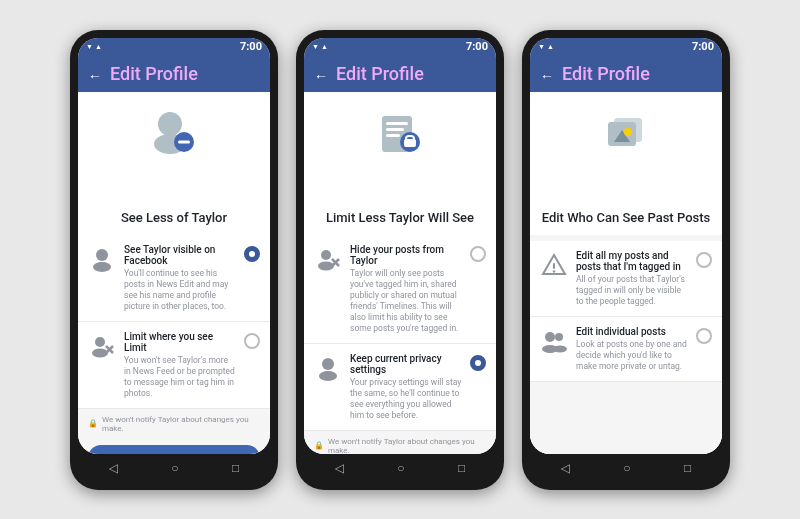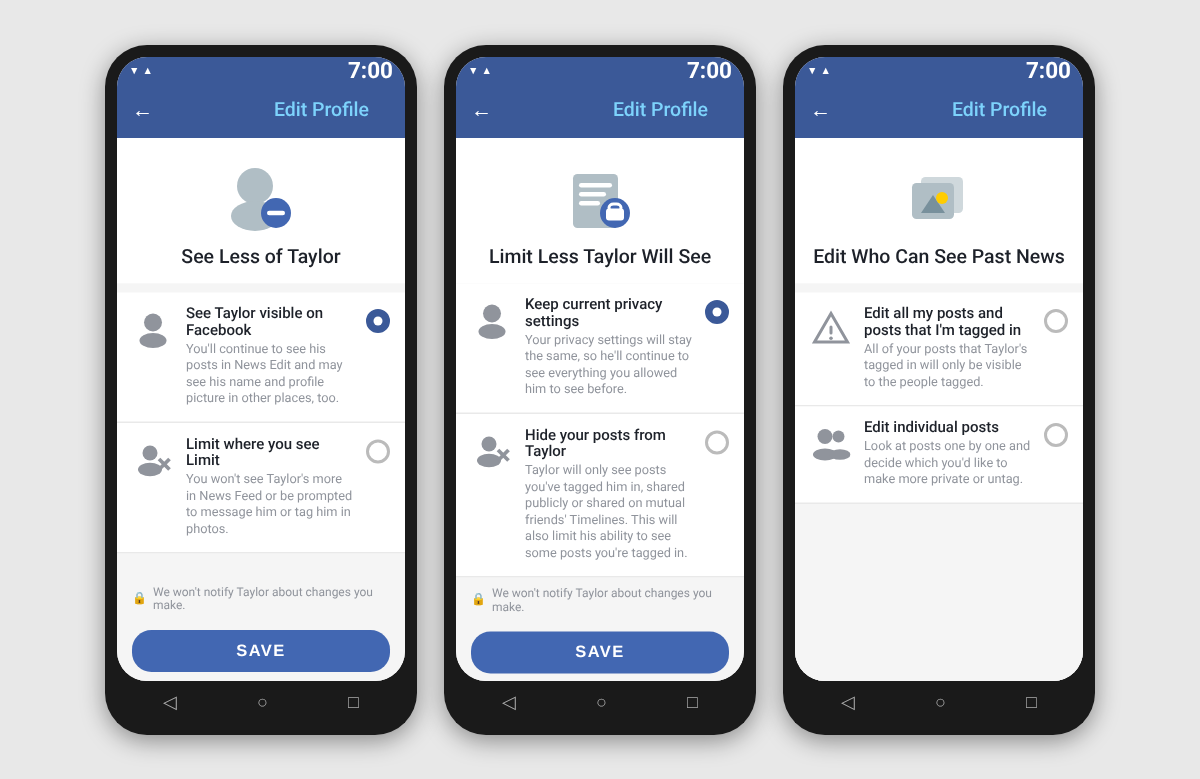--- a/index.html
+++ b/index.html
@@ -42,21 +42,21 @@
     .status-bar {
       background: #3b5998;
       display: flex;
       justify-content: space-between;
       align-items: center;
       padding: 3px 8px;
       height: 18px;
     }
     .status-time {
       color: white;
-      font-size: 15px;
+      font-size: 11px;
       font-weight: bold;
     }
     .status-icons {
       color: white;
       font-size: 7px;
       display: flex;
       align-items: center;
       gap: 2px;
     }
     .app-bar {
@@ -66,25 +66,25 @@
       padding: 0 10px;
       height: 36px;
       gap: 8px;
     }
     .app-bar-back {
       color: white;
       font-size: 14px;
       cursor: pointer;
     }
     .app-bar-title {
-      color: #7dd3fc;
-      font-size: 13px;
+      color: #f0abfc;
+      font-size: 18px;
       font-weight: 500;
       flex: 1;
-      text-align: right;
+      text-align: left;
       margin-right: 14px;
     }
     .screen-content {
       flex: 1;
       background: #f5f5f5;
       overflow: hidden;
       display: flex;
       flex-direction: column;
     }
     .hero-section {
@@ -99,20 +99,21 @@
       height: 52px;
       position: relative;
       margin-bottom: 6px;
     }
     .hero-title {
       font-size: 13px;
       font-weight: 500;
       color: #1d2129;
       text-align: center;
       margin-bottom: 2px;
+      margin-top: 46px;
     }
     .option-list {
       flex: 1;
       background: #f5f5f5;
       padding: 0;
     }
     .option-item {
       display: flex;
       align-items: flex-start;
       padding: 9px 10px;
@@ -316,44 +317,44 @@
               <rect x="32" y="30" width="8" height="5" rx="3" fill="none" stroke="white" stroke-width="2"></rect>
             </svg>
           </div>
           <div class="hero-title">Limit Less Taylor Will See</div>
         </div>
         <div class="divider"></div>
         <div class="option-list">
           <div class="option-item">
             <div class="option-icon">
               <svg width="26" height="26" viewBox="0 0 26 26">
-                <circle cx="13" cy="9" r="6" fill="#90949c"></circle>
-                <ellipse cx="13" cy="21" rx="9" ry="5" fill="#90949c"></ellipse>
-              </svg>
-            </div>
-            <div class="option-text">
-              <div class="option-title">Keep current privacy settings</div>
-              <div class="option-desc">Your privacy settings will stay the same, so he'll continue to see everything you allowed him to see before.</div>
-            </div>
-            <div class="option-radio checked"></div>
-          </div>
-          <div class="option-item">
-            <div class="option-icon">
-              <svg width="26" height="26" viewBox="0 0 26 26">
                 <circle cx="11" cy="9" r="5" fill="#90949c"></circle>
                 <ellipse cx="11" cy="20" rx="8" ry="4.5" fill="#90949c"></ellipse>
                 <line x1="17" y1="13" x2="24" y2="20" stroke="#90949c" stroke-width="2.5"></line>
                 <line x1="24" y1="13" x2="17" y2="20" stroke="#90949c" stroke-width="2.5"></line>
               </svg>
             </div>
             <div class="option-text">
               <div class="option-title">Hide your posts from Taylor</div>
               <div class="option-desc">Taylor will only see posts you've tagged him in, shared publicly or shared on mutual friends' Timelines. This will also limit his ability to see some posts you're tagged in.</div>
             </div>
             <div class="option-radio"></div>
+          </div>
+          <div class="option-item">
+            <div class="option-icon">
+              <svg width="26" height="26" viewBox="0 0 26 26">
+                <circle cx="13" cy="9" r="6" fill="#90949c"></circle>
+                <ellipse cx="13" cy="21" rx="9" ry="5" fill="#90949c"></ellipse>
+              </svg>
+            </div>
+            <div class="option-text">
+              <div class="option-title">Keep current privacy settings</div>
+              <div class="option-desc">Your privacy settings will stay the same, so he'll continue to see everything you allowed him to see before.</div>
+            </div>
+            <div class="option-radio checked"></div>
           </div>
         </div>
         <div class="privacy-note">
           <span>🔒</span>
           <span>We won't notify Taylor about changes you make.</span>
         </div>
         <button class="save-btn">SAVE</button>
       </div>
     </div>
     <div class="nav-bar">
@@ -383,21 +384,21 @@
             <svg width="52" height="52" viewBox="0 0 52 52">
 
               <rect x="14" y="12" width="28" height="24" rx="3" fill="#cfd8dc"></rect>
 
               <rect x="8" y="16" width="28" height="24" rx="3" fill="#b0bec5"></rect>
 
               <polygon points="14,36 22,24 30,36" fill="#78909c"></polygon>
               <circle cx="28" cy="26" r="4" fill="#ffcc00"></circle>
             </svg>
           </div>
-          <div class="hero-title">Edit Who Can See Past News</div>
+          <div class="hero-title">Edit Who Can See Past Posts</div>
         </div>
         <div class="divider"></div>
         <div class="option-list">
 
 
           <div class="option-item">
             <div class="option-icon">
               <svg width="26" height="26" viewBox="0 0 26 26">
                 <polygon points="13,3 24,22 2,22" fill="none" stroke="#90949c" stroke-width="2"></polygon>
                 <rect x="12" y="11" width="2" height="6" rx="1" fill="#90949c"></rect>

